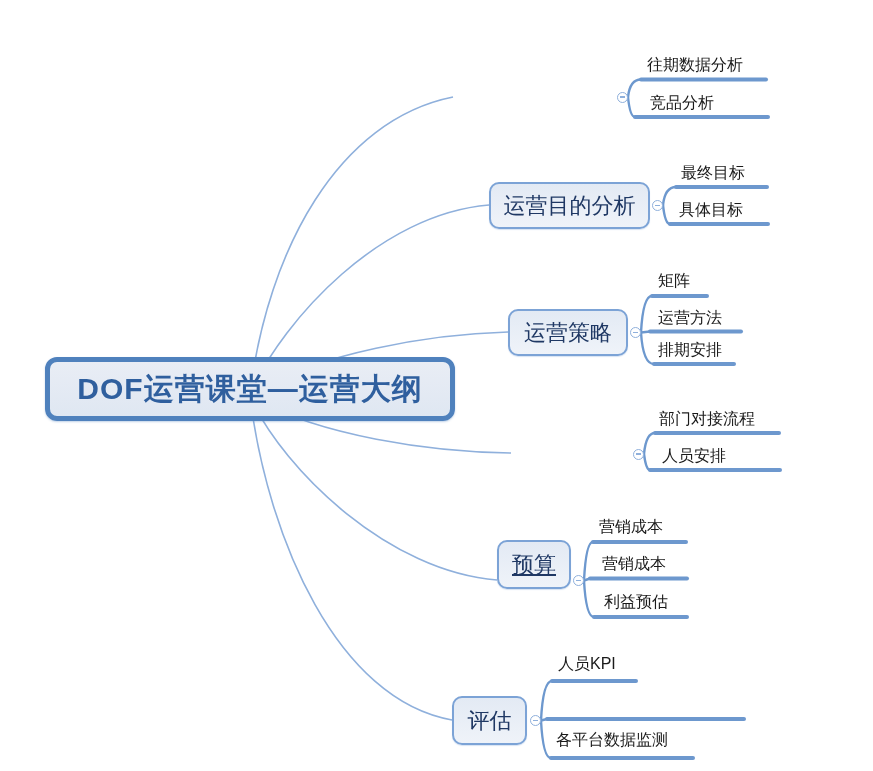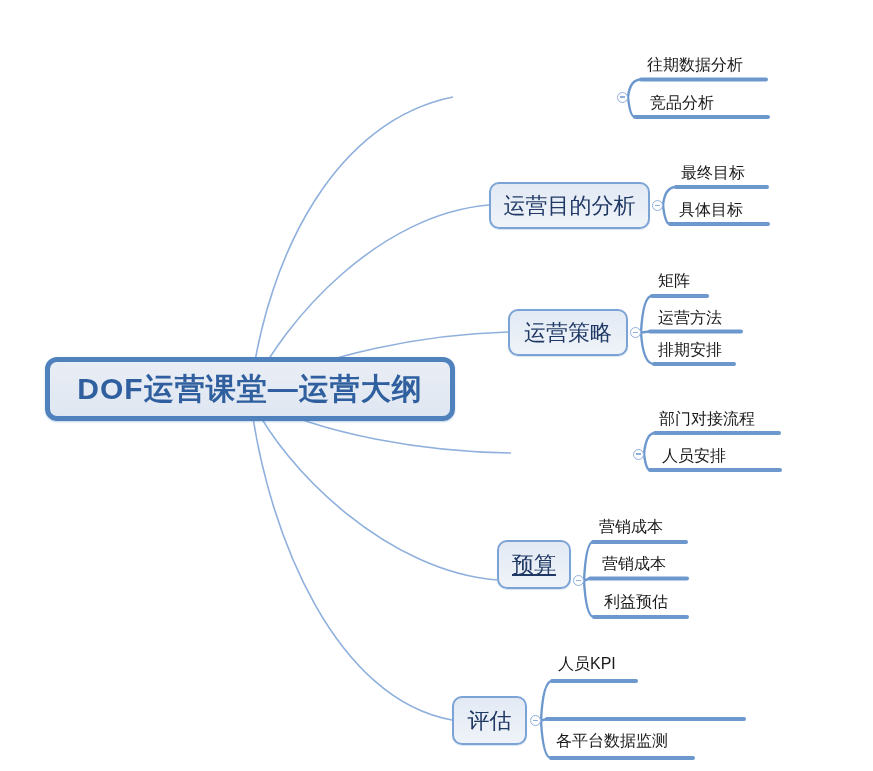--- a/index.html
+++ b/index.html
@@ -150,15 +150,15 @@
   <div class="topic-child" style="left:658px;top:338px;">排期安排</div>
 
   <div class="topic-child" style="left:659px;top:407px;">部门对接流程</div>
   <div class="topic-child" style="left:662px;top:444px;">人员安排</div>
 
   <div class="topic-child" style="left:599px;top:515px;">营销成本</div>
   <div class="topic-child" style="left:602px;top:552px;">营销成本</div>
   <div class="topic-child" style="left:604px;top:590px;">利益预估</div>
 
   <div class="topic-child" style="left:558px;top:652px;">人员KPI</div>
-  <div class="topic-child" style="left:556px;top:729px;">各平台数据监测</div>
+  <div class="topic-child" style="left:556px;top:729px;font-family:Liberation Mono, monospace;">各平台数据监测</div>
 
 </div>
 
 </body></html>

